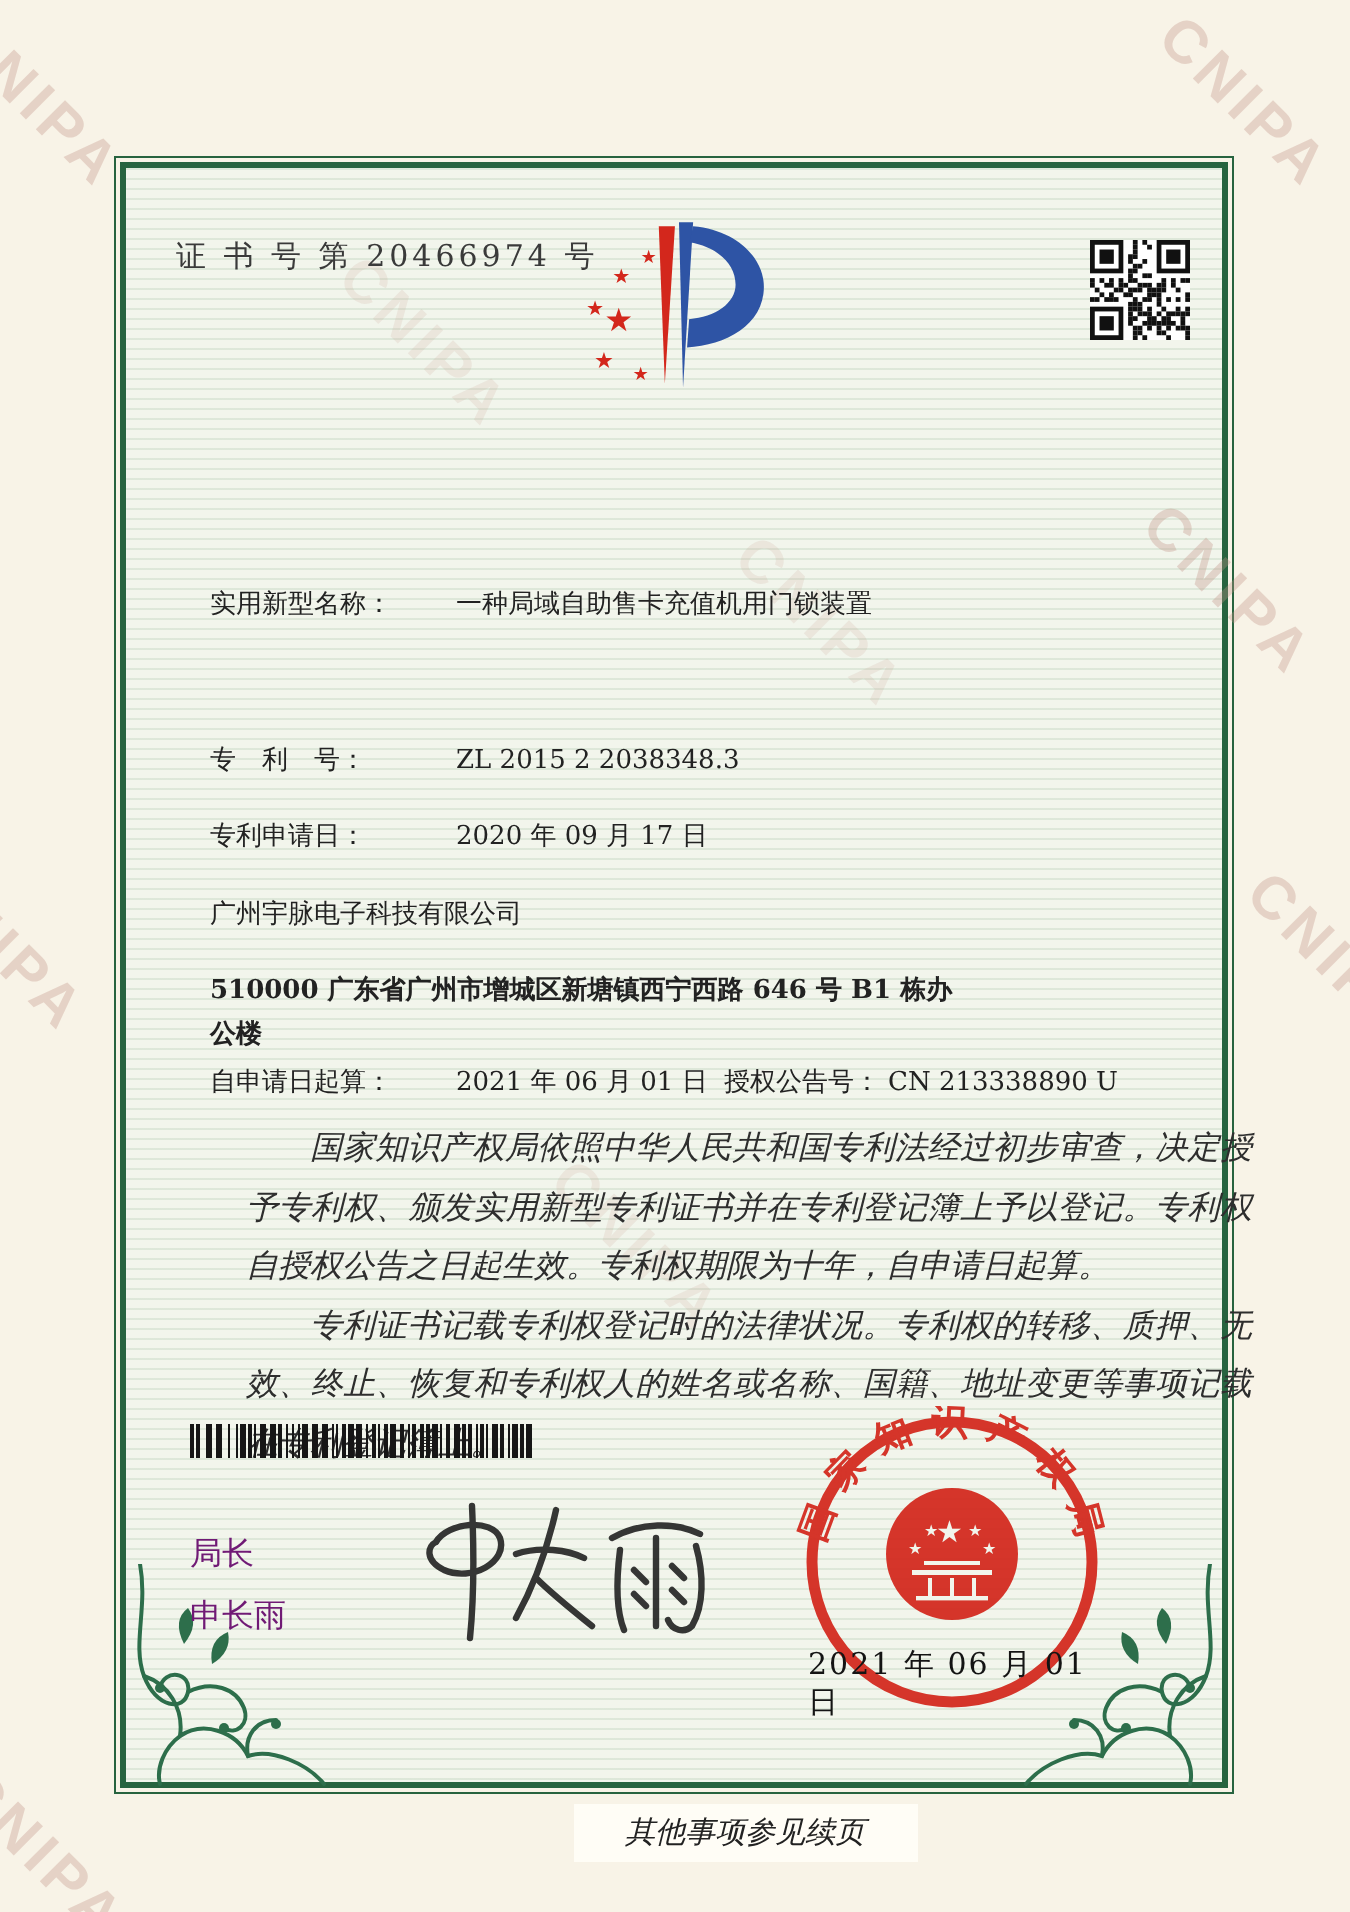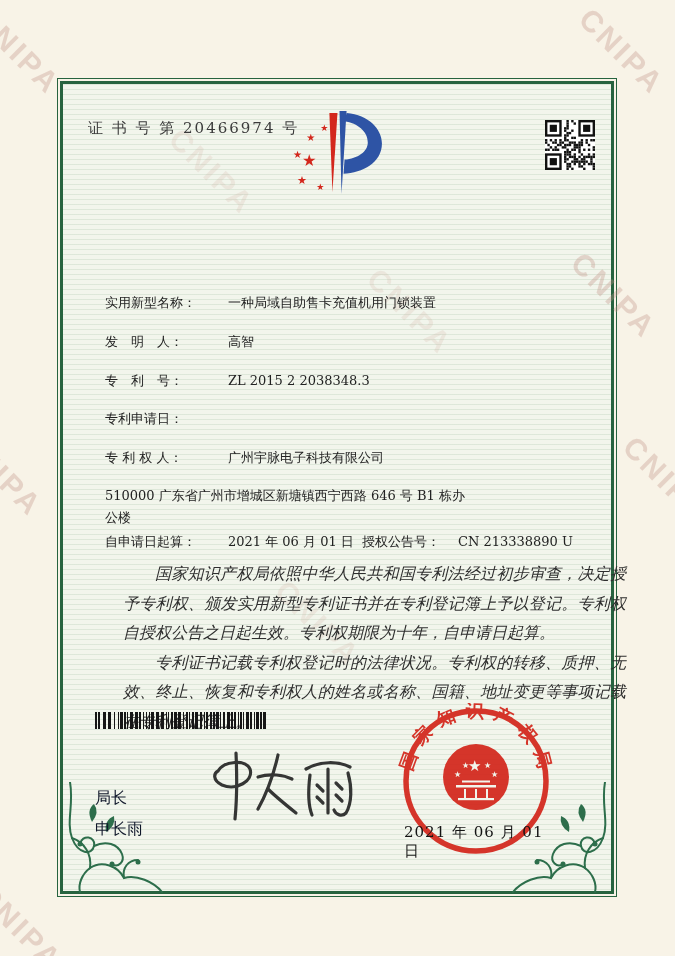--- a/index.html
+++ b/index.html
@@ -19,32 +19,32 @@
   .z{position:absolute;z-index:5;}
   .cert-no{left:88px;top:119px;font-size:15px;letter-spacing:2px;color:#3a3a3a;}
   .title{left:0;right:0;top:204px;text-align:center;font-size:36px;font-weight:700;
          letter-spacing:7px;color:#101010;}
   .qr{left:545px;top:120px;width:50px;height:50px;}
   .logo{left:292px;top:106px;width:96px;height:92px;}
   
   .frow{left:105px;width:492px;font-size:13px;line-height:22px;display:flex;}
   .f-label{flex:0 0 123px;white-space:nowrap;}
   .f-value{flex:1;}
-  .addr .f-value{max-width:372px;}
+  .addr .f-value{max-width:372px;font-weight:bold;}
   
   .body-text{left:88px;top:559px;width:503px;font-size:16px;line-height:29.5px;
              text-align:justify;color:#2e2e2e;}
   .kai{font-style:italic;font-family:"DejaVu Serif","Liberation Serif",serif;margin-left:35px;}
   .body-text p{margin:0;text-indent:2em;}
   
   .barcode{left:95px;top:712px;width:176px;height:17px;}
   .barcode i{position:absolute;top:0;bottom:0;background:#161616;}
   
   .director{left:95px;top:762px;font-family:"Liberation Sans","DejaVu Sans",sans-serif;
-            font-size:16px;line-height:31px;color:#0f172a;margin-top:20px;}
+            font-size:16px;line-height:31px;color:#701a75;}
   .sig{left:206px;top:746px;width:150px;height:82px;}
   
   .seal{left:398px;top:703px;width:156px;height:156px;z-index:6;}
   .seal-date{left:404px;top:823px;width:160px;font-size:15px;letter-spacing:1px;
              color:#141414;z-index:7;}
   
   .pageno{left:57px;top:863px;width:560px;text-align:center;font-size:14px;color:#333;}
   .note{left:50%;top:902px;transform:translateX(-50%);background:#fffdf6;
         padding:5px 26px;font-size:15px;color:#222;white-space:nowrap;}
   .flourish{position:absolute;z-index:4;width:104px;height:112px;}
@@ -250,44 +250,40 @@
         <rect x="26.19" y="47.62" width="2.38" height="2.38" fill="#111"></rect>
         <rect x="38.10" y="47.62" width="2.38" height="2.38" fill="#111"></rect>
         <rect x="47.62" y="47.62" width="2.38" height="2.38" fill="#111"></rect>
       </svg></div>
 
 
   <div class="z frow" style="top:292px">
     <span class="f-label">实用新型名称：</span>
     <span class="f-value">一种局域自助售卡充值机用门锁装置</span>
   </div>
-  <div class="z frow" style="top:331px">
-    <span class="f-label">发　明　人：</span>
-    <span class="f-value">高智</span>
-  </div>
   <div class="z frow" style="top:370px">
     <span class="f-label">专　利　号：</span>
     <span class="f-value">ZL 2015 2 2038348.3</span>
   </div>
   <div class="z frow" style="top:408px">
     <span class="f-label">专利申请日：</span>
+    <span class="f-value">2020 年 09 月 17 日</span>
   </div>
   <div class="z frow" style="top:447px">
-    <span class="f-label">专 利 权 人：</span>
     <span class="f-value">广州宇脉电子科技有限公司</span>
   </div>
   <div class="z frow addr" style="top:485px">
     <span class="f-value">510000 广东省广州市增城区新塘镇西宁西路 646 号 B1 栋办公楼</span>
   </div>
   <div class="z frow" style="top:531px;position:absolute">
     <span class="f-label">自申请日起算：</span>
     <span class="f-value" style="flex:0 0 auto">2021 年 06 月 01 日</span>
     <span style="position:absolute;left:257px;display:flex">
       <span style="white-space:nowrap">授权公告号：</span>
-      <span style="margin-left:18px;white-space:nowrap">CN 213338890 U</span>
+      <span style="margin-left:4px;white-space:nowrap">CN 213338890 U</span>
     </span>
   </div>
 
   <div class="z body-text kai">
     <p>国家知识产权局依照中华人民共和国专利法经过初步审查，决定授予专利权、颁发实用新型专利证书并在专利登记簿上予以登记。专利权自授权公告之日起生效。专利权期限为十年，自申请日起算。</p>
     <p>专利证书记载专利权登记时的法律状况。专利权的转移、质押、无效、终止、恢复和专利权人的姓名或名称、国籍、地址变更等事项记载在专利登记簿上。</p>
   </div>
 
   <div class="z barcode">
       <i style="left:0px;width:2px"></i>
@@ -383,14 +379,15 @@
         <rect x="64" y="77.5" width="28" height="2" fill="#f2f5ec"></rect>
         <rect x="66" y="86" width="2" height="9" fill="#f2f5ec"></rect>
         <rect x="77" y="86" width="2" height="9" fill="#f2f5ec"></rect>
         <rect x="88" y="86" width="2" height="9" fill="#f2f5ec"></rect>
         <rect x="60" y="95" width="36" height="2.2" fill="#f2f5ec"></rect>
       </g>
     </g>
   </svg>
   <div class="z seal-date">2021 年 06 月 01 日</div>
 
+  <div class="z note kai">其他事项参见续页</div>
 
 </div>
 
 </body></html>

